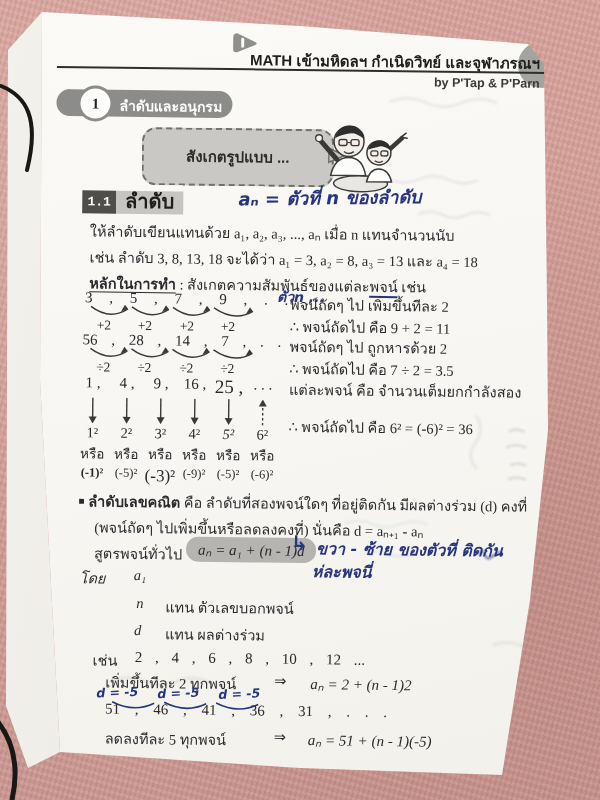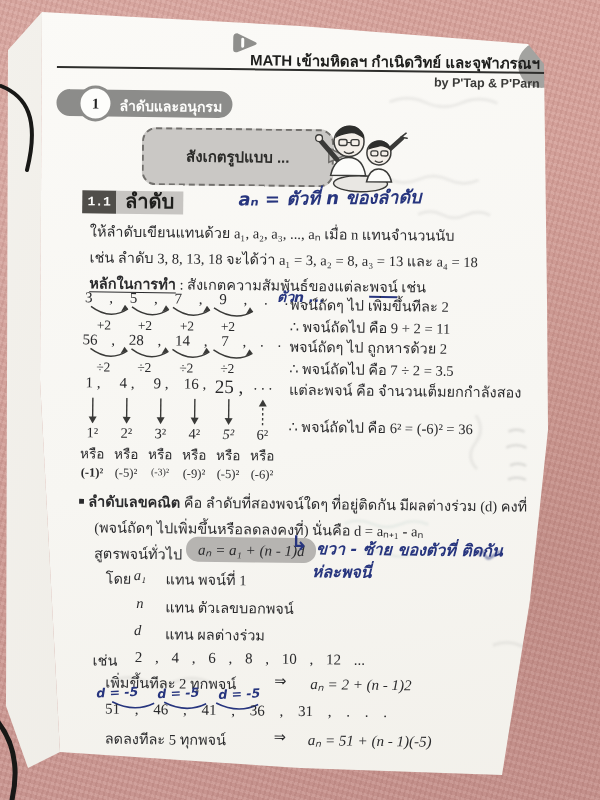--- a/index.html
+++ b/index.html
@@ -209,21 +209,21 @@
         <span class="t" style="position:static;font-style:italic;">5²</span>
         <span class="t" style="position:static;">6²</span>
         <span class="t sm" style="position:static;">หรือ</span>
         <span class="t sm" style="position:static;">หรือ</span>
         <span class="t sm" style="position:static;">หรือ</span>
         <span class="t sm" style="position:static;">หรือ</span>
         <span class="t sm" style="position:static;">หรือ</span>
         <span class="t sm" style="position:static;">หรือ</span>
         <span class="t" style="position:static;font-size:12.5px;font-weight:bold;">(-1)²</span>
         <span class="t" style="position:static;font-size:12.5px;">(-5)²</span>
-        <span class="t" style="position:static;font-size:10px;">(-3)²</span>
+        <span class="t" style="position:static;font-size:17px;">(-3)²</span>
         <span class="t" style="position:static;font-size:12.5px;">(-9)²</span>
         <span class="t" style="position:static;font-size:12.5px;">(-5)²</span>
         <span class="t" style="position:static;font-size:12.5px;">(-6)²</span>
       </div>
       <div class="t" style="left:293px;top:375px;">แต่ละพจน์ คือ จำนวนเต็มยกกำลังสอง</div>
       <div class="t" style="left:293px;top:412px;">∴ พจน์ถัดไป คือ 6² = (-6)² = 36</div>
 
       <div class="t" style="left:84px;top:489px;">
         <span style="font-size:10px;vertical-align:2px;">■</span>
         <span class="b">ลำดับเลขคณิต</span><span> คือ ลำดับที่สองพจน์ใดๆ ที่อยู่ติดกัน มีผลต่างร่วม (d) คงที่</span>
@@ -231,23 +231,22 @@
       <div class="t" style="left:100px;top:515px;">(พจน์ถัดๆ ไปเพิ่มขึ้นหรือลดลงคงที่) นั่นคือ d = aₙ₊₁ - aₙ</div>
 
       <div class="t" style="left:100px;top:541px;">สูตรพจน์ทั่วไป</div>
       <div class="fbox" style="left:192px;top:535px;">
         <span class="t math" style="position:static;font-size:15px;">aₙ = a₁ + (n - 1)d</span>
       </div>
       <div class="hw" style="left:297px;top:528px;font-size:20px;font-style:normal;">↳</div>
       <div class="hw" style="left:322px;top:533px;font-size:16px;">ขวา - ซ้าย ของตัวที่ ติดกัน</div>
       <div class="hw" style="left:318px;top:556px;font-size:16px;">ห่ละพจนี่</div>
 
-      <div class="t" style="left:112px;top:566px;">โดย</div>
+      <div class="t" style="left:86px;top:566px;font-style:italic;">โดย</div>
       <div class="t math" style="left:140px;top:566px;">a₁</div>
-      <div class="t" style="left:172px;top:566px;">แทน พจน์ที่ 1</div>
       <div class="t math" style="left:143px;top:594px;">n</div>
       <div class="t" style="left:172px;top:594px;">แทน ตัวเลขบอกพจน์</div>
       <div class="t math" style="left:141px;top:621px;">d</div>
       <div class="t" style="left:172px;top:621px;">แทน ผลต่างร่วม</div>
 
       <div class="t" style="left:100px;top:648px;">เช่น</div>
       <div class="t" style="left:142px;top:648px;font-size:15px;word-spacing:9px;">2 , 4 , 6 , 8 , 10 , 12 ...</div>
 
       <div class="t" style="left:113px;top:670px;">เพิ่มขึ้นทีละ 2 ทุกพจน์</div>
       <div class="t sans" style="left:282px;top:670px;font-family:'DejaVu Sans',sans-serif;">⇒</div>

